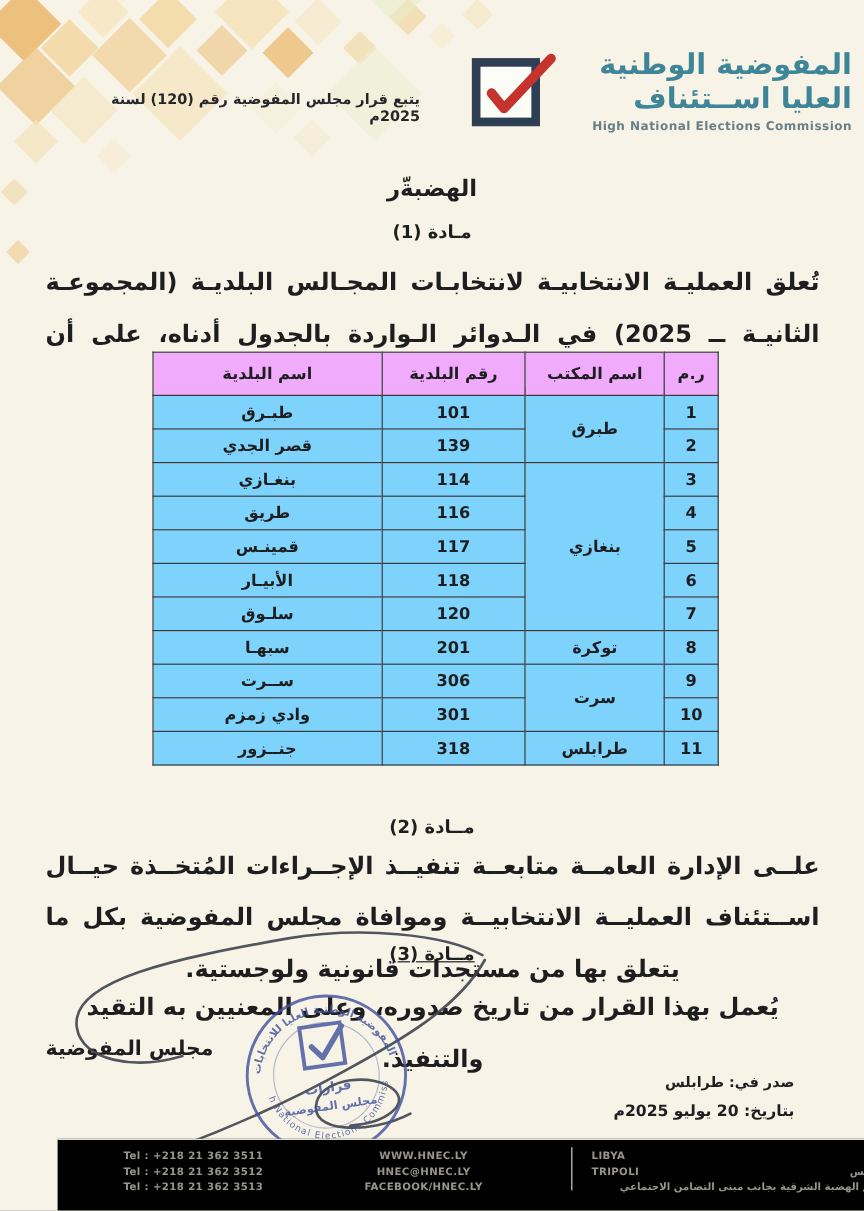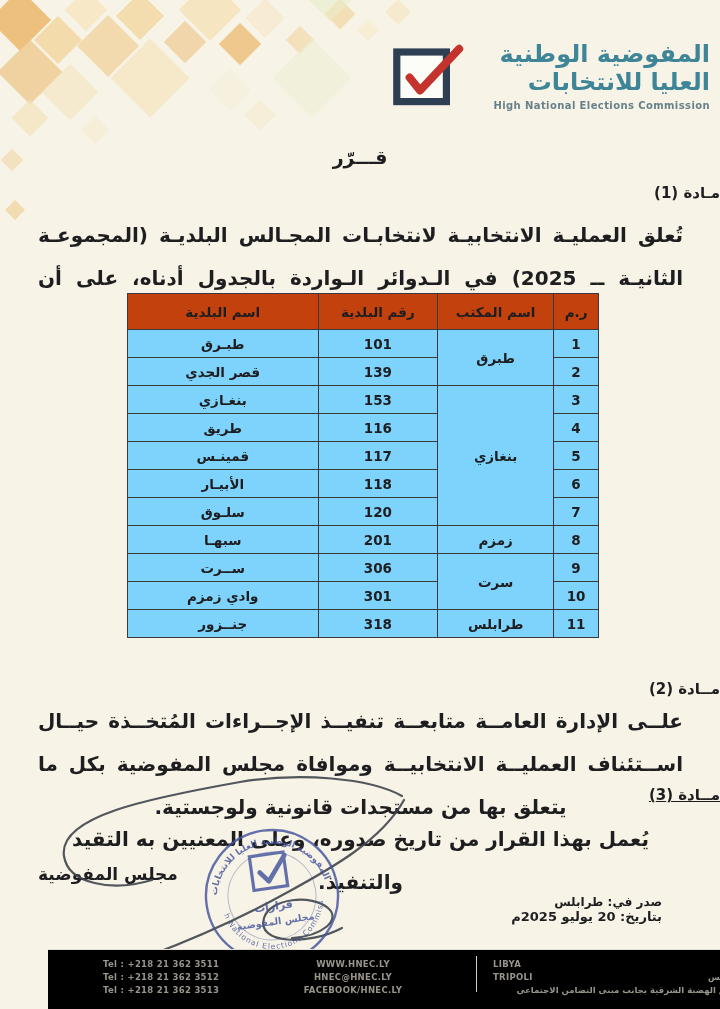--- a/index.html
+++ b/index.html
@@ -14,45 +14,45 @@
   
   .ref-note { left:50px; top:76px; width:300px; font-size:12px; font-weight:bold; text-align:right; direction:rtl; color:#26262a; }
   .logo { left:392px; top:26px; width:318px; height:100px; display:flex; align-items:center; gap:10px; }
   .logo-box { width:64px; height:64px; flex:0 0 auto; }
   .logo-text { flex:1; text-align:right; direction:rtl; }
   .logo-ar { font-size:24px; font-weight:bold; color:#3e8598; line-height:1.15; letter-spacing:0; }
   .logo-en { font-size:10px; font-weight:bold; color:#68808a; direction:ltr; text-align:right; margin-top:3px; letter-spacing:.4px; }
 
   
   .decided { left:0; top:146px; width:720px; text-align:center; font-size:19px; font-weight:bold; }
-  .art-title { left:0; width:720px; text-align:right; font-size:15px; font-weight:bold; }
+  .art-title { left:0; width:720px; text-align:center; font-size:15px; font-weight:bold; }
   .art1-title { top:184px; }
   .body-par { left:38px; width:645px; direction:rtl; font-size:20px; font-weight:bold; line-height:2.15; text-align:justify; text-align-last:center; }
   .par1 { top:214px; }
   .par2 { top:700px; }
   .art2-title { top:668px;margin-top:12px; }
   .art3-title { top:786px;text-decoration:underline; }
   .par3 { top:818px; text-align:center; }
 
   
   table.susp { position:absolute; left:127px; top:293px; width:472px; border-collapse:collapse; direction:rtl; }
   table.susp th, table.susp td {
     border:1.6px solid #3a3a3c; font-weight:bold; text-align:center; vertical-align:middle;
     font-size:13.5px; background:#7dd3fc; padding:0 4px;
   }
-  table.susp th { height:36px; background:#c2410c; }
+  table.susp th { height:36px; background:#f0abfc; }
   table.susp td { height:28px; }
   td.numcell { background:#e4eee1; width:45px; }
   col.c-num { width:45px; } col.c-office { width:116px; } col.c-munno { width:120px; } col.c-munname { width:191px; }
 
   
   .council-label { left:38px; top:864px; font-size:17px; font-weight:bold; direction:rtl; }
   .issued { right:58px; top:895px; text-align:right; direction:rtl; font-weight:bold; }
   .issued .place { font-size:12px; }
-  .issued .date { font-size:13px; }
+  .issued .date { font-size:13px; margin-top:10px; }
 
   
   .footer { left:0; bottom:0; width:720px; height:60px; background:#000000; border-top:1px solid #e2dfd2;margin-left:48px; }
   .f-col { position:absolute; font-size:8.5px; color:#98958a; line-height:1.55; font-weight:bold; letter-spacing:.3px; }
   .f-phones { left:55px; top:8px; text-align:left; }
   .f-web { left:230px; top:8px; width:150px; text-align:center; }
   .f-loc { left:445px; top:8px; width:250px; }
   .f-loc-row { display:flex; justify-content:space-between; }
   .f-ar { direction:rtl; }
   .f-divider { position:absolute; top:6px; width:1px; height:36px; background:#d4d1c4; }
@@ -84,34 +84,35 @@
       <rect x="17" y="105" width="26" height="26" fill="#f4e3bb" opacity=".7" transform="rotate(45 30 118)"></rect>
       <rect x="85" y="120" width="20" height="20" fill="#f6ead0" opacity=".6" transform="rotate(45 95 130)"></rect>
       <rect x="4" y="152" width="16" height="16" fill="#f0d09a" opacity=".5" transform="rotate(45 12 160)"></rect>
       <rect x="215" y="75" width="30" height="30" fill="#f6edd6" opacity=".5" transform="rotate(45 230 90)"></rect>
       <rect x="249" y="104" width="22" height="22" fill="#f3e6c6" opacity=".45" transform="rotate(45 260 115)"></rect>
       <rect x="8" y="203" width="14" height="14" fill="#eeca8e" opacity=".6" transform="rotate(45 15 210)"></rect>
       <rect x="315" y="-15" width="30" height="30" fill="#e8ecc9" opacity=".6" transform="rotate(45 330 0)"></rect>
     </g>
   </svg>
 
+  <div class="abs ref-note">يتبع قرار مجلس المفوضية رقم (120) لسنة 2025م</div>
 
   <div class="abs logo">
     <svg class="logo-box" viewBox="0 0 80 80" style="overflow:visible">
       <rect x="6" y="10" width="62" height="62" fill="#fdfdf8" stroke="#2e3f54" stroke-width="9"></rect>
       <polyline points="22,42 35,58 84,6" fill="none" stroke="#c5332d" stroke-width="10" stroke-linecap="round" stroke-linejoin="round"></polyline>
     </svg>
     <div class="logo-text">
       <div class="logo-ar">المفوضية الوطنية</div>
-      <div class="logo-ar">العليا للانتخابات</div>
+      <div class="logo-ar">العليا اســتئناف</div>
       <div class="logo-en">High National Elections Commission</div>
     </div>
   </div>
 
-  <div class="abs decided">قـــرّر</div>
+  <div class="abs decided">الهضبةّر</div>
   <div class="abs art-title art1-title">مـادة (1)</div>
   <div class="abs body-par par1">تُعلق العمليـة الانتخابيـة لانتخابـات المجـالس البلديـة (المجموعـة الثانيـة ــ 2025) في الـدوائر الـواردة بالجدول أدناه، على أن تُستأنف مباشرةً حال زوال أسباب التعليق.</div>
 
   <table class="susp">
     <colgroup>
         <col class="c-num">
         <col class="c-office">
         <col class="c-munno">
         <col class="c-munname">
       </colgroup>
@@ -131,21 +132,21 @@
         <td>طبـرق</td>
       </tr>
       <tr>
         <td class="numcell">2</td>
         <td>139</td>
         <td>قصر الجدي</td>
       </tr>
       <tr>
         <td class="numcell">3</td>
         <td rowspan="5">بنغازي</td>
-        <td>153</td>
+        <td>114</td>
         <td>بنغـازي</td>
       </tr>
       <tr>
         <td class="numcell">4</td>
         <td>116</td>
         <td>طريق</td>
       </tr>
       <tr>
         <td class="numcell">5</td>
         <td>117</td>
@@ -156,21 +157,21 @@
         <td>118</td>
         <td>الأبيـار</td>
       </tr>
       <tr>
         <td class="numcell">7</td>
         <td>120</td>
         <td>سلـوق</td>
       </tr>
       <tr>
         <td class="numcell">8</td>
-        <td>زمزم</td>
+        <td>توكرة</td>
         <td>201</td>
         <td>سبهـا</td>
       </tr>
       <tr>
         <td class="numcell">9</td>
         <td rowspan="2">سرت</td>
         <td>306</td>
         <td>ســرت</td>
       </tr>
       <tr>

